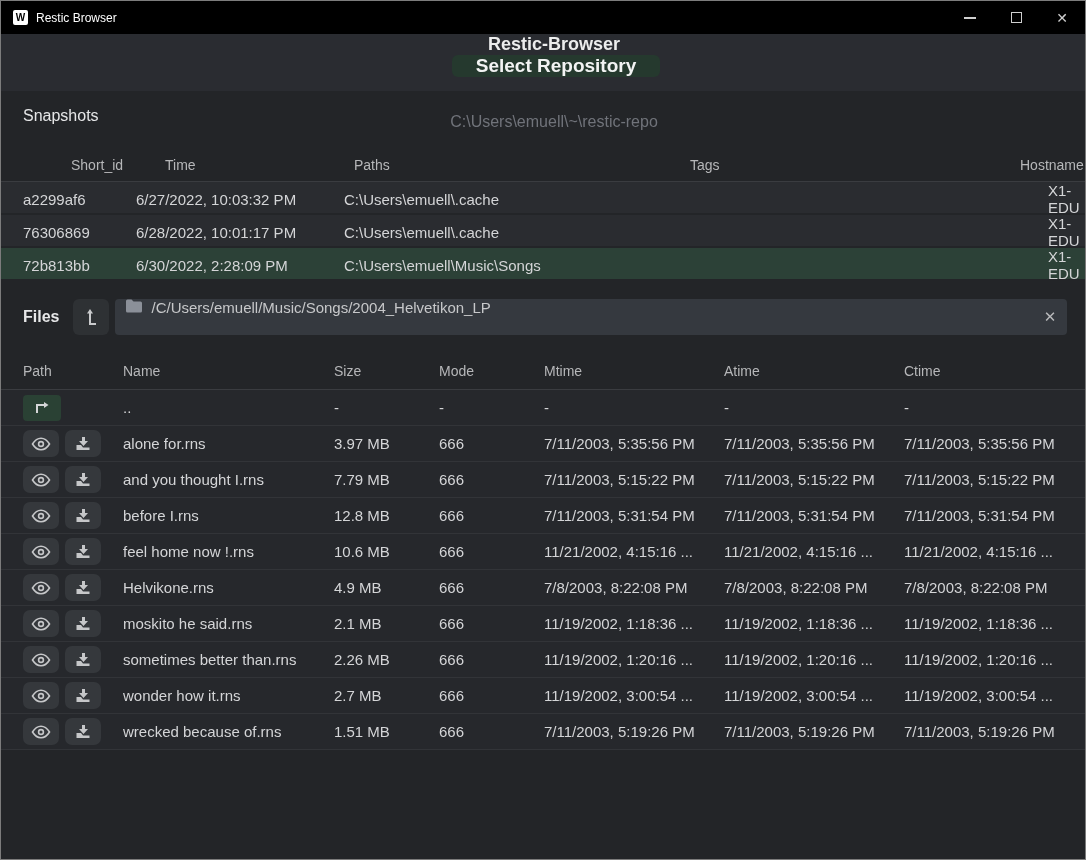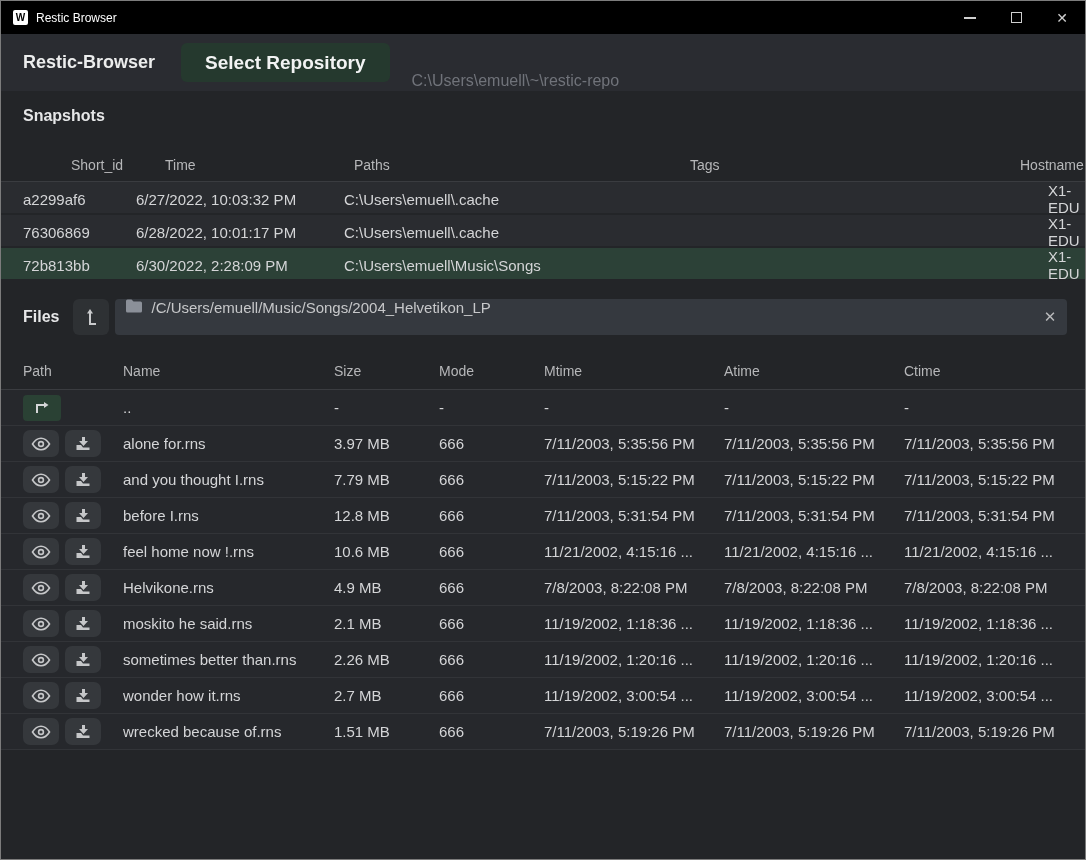--- a/index.html
+++ b/index.html
@@ -21,34 +21,34 @@
     font-weight:bold; font-size:10px; color:#000;
   }
   .titlebar .apptitle{ color:#fff; font-size:12px; margin-left:8px; flex:1; }
   .wctl{ width:46px; height:33px; display:flex; align-items:center; justify-content:center; color:#cfcfcf; cursor:default; }
   .wctl .min-glyph{ display:block; width:12px; height:2px; background:#cfcfcf; }
   .wctl .max-glyph{ display:block; width:11px; height:11px; border:1.5px solid #cfcfcf; }
   .wctl .close-glyph{ font-size:14px; line-height:1; }
 
   
   .appheader{
-    height:57px; background:#2a2c31; display:flex; align-items:center; flex-shrink:0;
+    height:57px; background:#2a2c31; display:flex; align-items:center; flex-shrink:0;flex-direction:column;
   }
   .app-name{ color:#eceded; font-weight:bold; font-size:18px; margin-left:22px; }
   .select-repo-btn{
     margin-left:26px; height:39px; padding:0 24px; background:#25392e;
     border:none; border-radius:6px; color:#f2f3f3; font-weight:bold; font-size:19px;
     font-family:inherit; cursor:pointer;
   }
   .repo-path{ margin-left:22px; color:#70737a; font-size:16px;margin-top:36px; }
 
   
   .body{ flex:1; position:relative; }
 
-  .section-title{ color:#e6e7e8; font-weight:bold; font-size:16px; margin:16px 0 0 22px; }
+  .section-title{ color:#e6e7e8; font-weight:normal; font-size:16px; margin:16px 0 0 22px; }
 
   
   .snap-header{
     display:grid; grid-template-columns:94px 189px 336px 330px auto;
     padding-left:22px; height:34px; margin-top:23px; align-items:center;
     border-bottom:1px solid #3a3c40;
   }
   .snap-header .th{ color:#b6b7b9; font-size:14px;margin-left:48px; }
   .snap-rows{}
   .snap-row{

